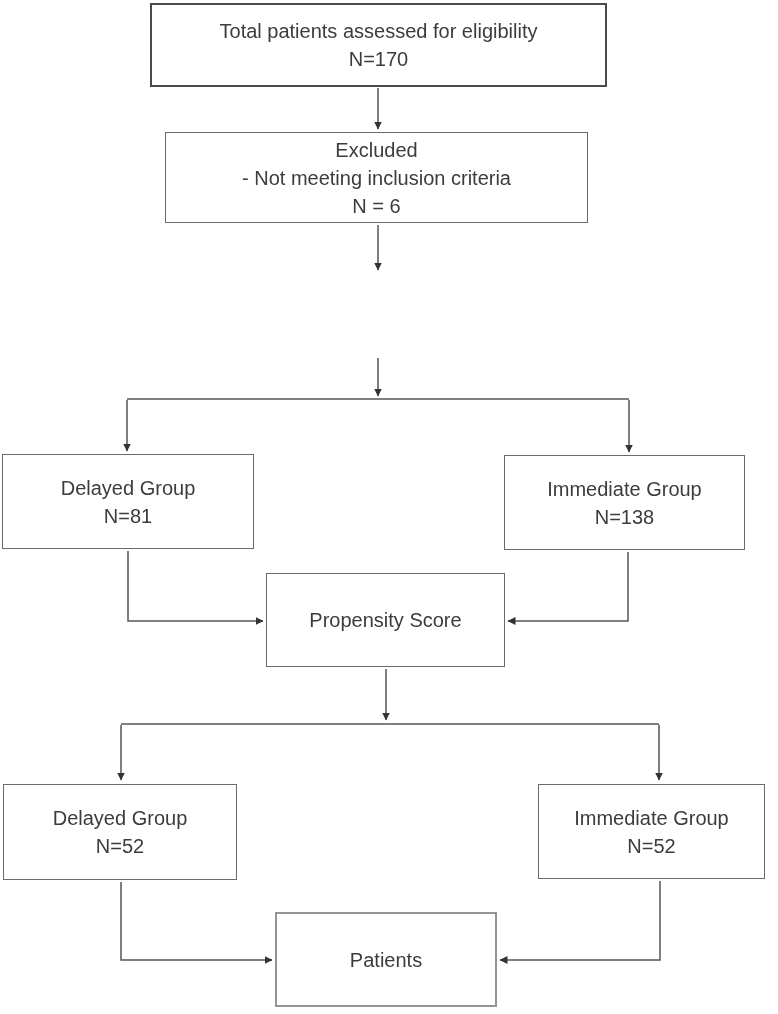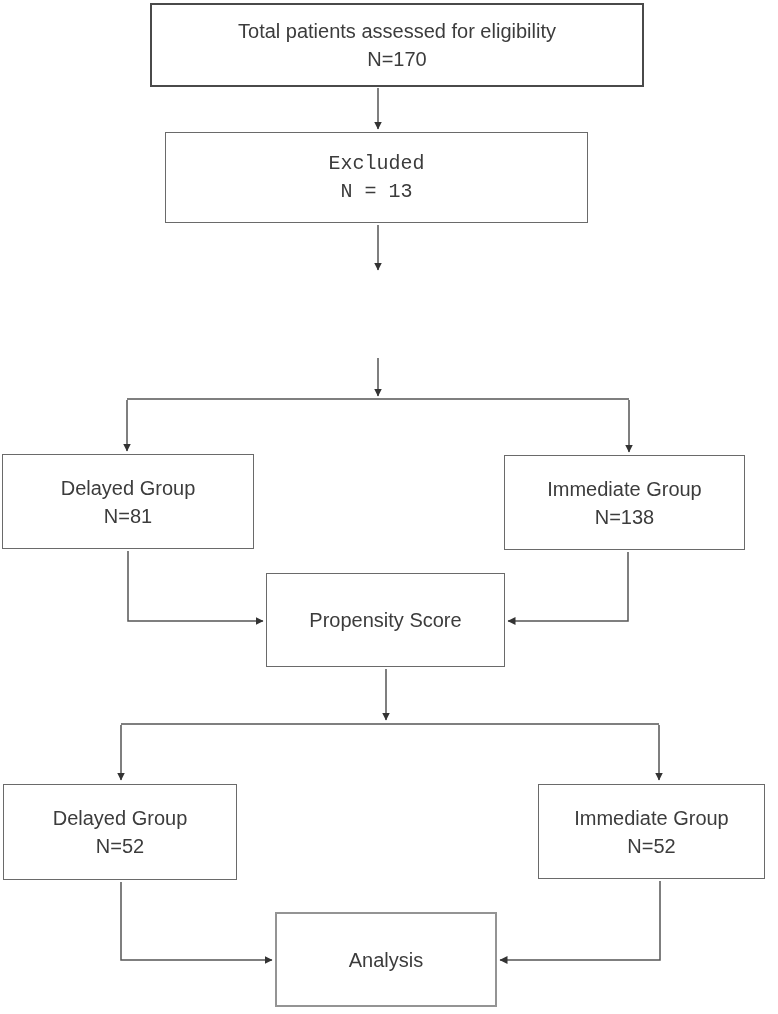--- a/index.html
+++ b/index.html
@@ -61,28 +61,29 @@
       <path d="M628,552 L628,621 L508,621" marker-end="url(#arrow)"></path>
       <path d="M386,669 L386,720" marker-end="url(#arrow)"></path>
       <path d="M121,724 L659,724"></path>
       <path d="M121,725 L121,780" marker-end="url(#arrow)"></path>
       <path d="M659,725 L659,780" marker-end="url(#arrow)"></path>
       <path d="M121,882 L121,960 L272,960" marker-end="url(#arrow)"></path>
       <path d="M660,881 L660,960 L500,960" marker-end="url(#arrow)"></path>
     </g>
   </svg>
 
-  <div class="node node--strong" style="left:150px; top:3px; width:494px; height:84px;">
+  <div class="node node--strong" style="left:150px; top:3px; width:457px; height:84px;">
     <span class="line">Total patients assessed for eligibility</span>
     <span class="line">N=170</span>
   </div>
 
-  <div class="node" style="left:165px; top:132px; width:423px; height:91px;font-family:Liberation Mono, monospace;">
+  <div class="node" style="left:165px; top:132px; width:423px; height:91px;">
     <span class="line">Excluded</span>
-    <span class="line">N = 13</span>
+    <span class="line">- Not meeting inclusion criteria</span>
+    <span class="line">N = 6</span>
   </div>
 
 
   <div class="node" style="left:2px; top:454px; width:252px; height:95px;">
     <span class="line">Delayed Group</span>
     <span class="line">N=81</span>
   </div>
 
   <div class="node" style="left:504px; top:455px; width:241px; height:95px;">
     <span class="line">Immediate Group</span>
@@ -97,16 +98,16 @@
     <span class="line">Delayed Group</span>
     <span class="line">N=52</span>
   </div>
 
   <div class="node" style="left:538px; top:784px; width:227px; height:95px;">
     <span class="line">Immediate Group</span>
     <span class="line">N=52</span>
   </div>
 
   <div class="node node--light" style="left:275px; top:912px; width:222px; height:95px;">
-    <span class="line">Analysis</span>
+    <span class="line">Patients</span>
   </div>
 
 </div>
 
 </body></html>

